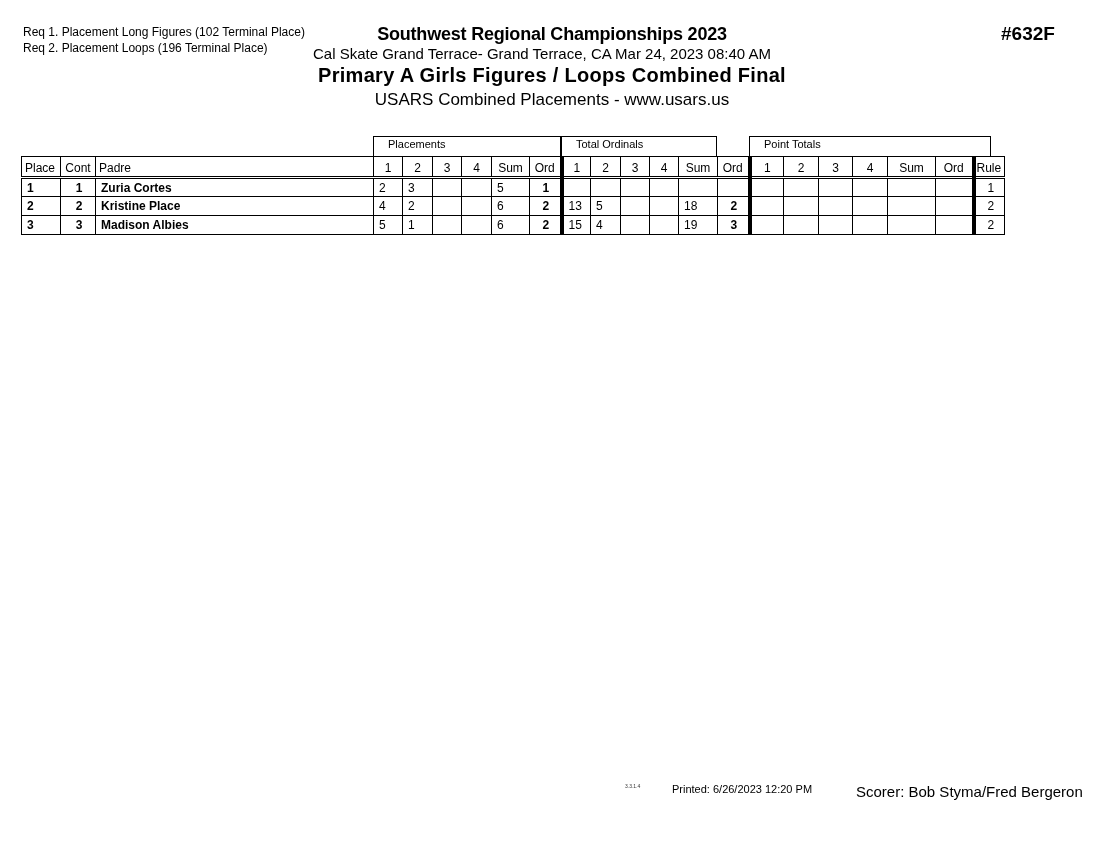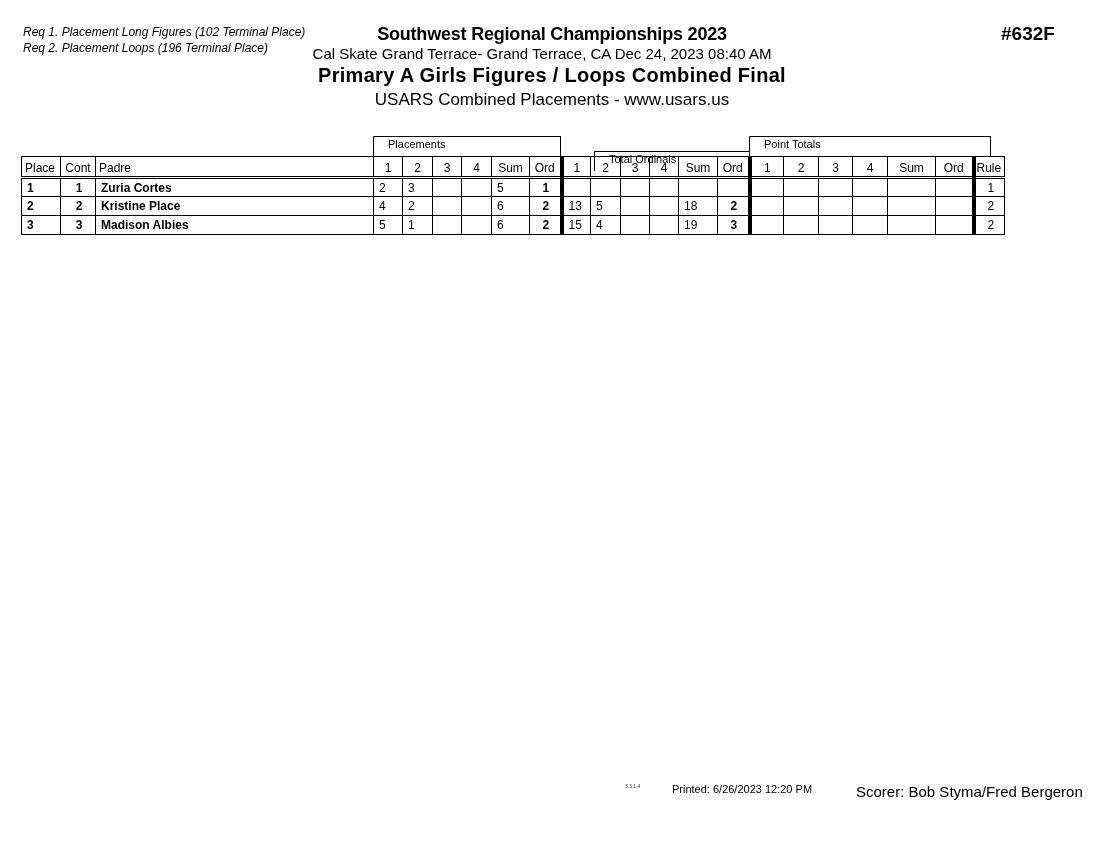--- a/index.html
+++ b/index.html
@@ -1,31 +1,31 @@
 <!DOCTYPE html>
 <html><head>
   <meta charset="utf-8">
   <style>
     html, body { margin: 0; padding: 0; background: #ffffff; }
     body { width: 1100px; height: 850px; position: relative; overflow: hidden;
            font-family: "Liberation Sans", sans-serif; color: #000; }
     .abs { position: absolute; white-space: nowrap; }
-    .req { font-size: 12px; left: 23px; font-style: italic; }
+    .req { font-size: 12px; left: 23px; }
     .req1 { top: 25px; }
     .req2 { top: 41px; }
     .event-title { top: 24px; left: 0; width: 1104px; text-align: center; font-size: 18px; font-weight: bold; letter-spacing: -0.2px; }
     .venue { top: 45px; left: 0; width: 1084px; text-align: center; font-size: 15px; }
     .division { top: 64px; left: 0; width: 1104px; text-align: center; font-size: 20px; font-weight: bold; letter-spacing: 0.3px; }
     .subtitle { top: 90px; left: 0; width: 1104px; text-align: center; font-size: 17px; }
     .event-num { top: 23px; left: 964px; font-size: 19px; font-weight: bold; margin-left: 37px; }
 
     .grp { position: absolute; top: 136px; height: 20px; border: 1px solid #000; border-bottom: none; box-sizing: border-box;
            font-size: 11px; padding: 1px 0 0 14px; }
     .grp-place { left: 373px; width: 188px; }
-    .grp-ord { left: 594px; width: 156px; margin-top: 15px; }
+    .grp-ord { left: 561px; width: 156px; }
     .grp-pts { left: 749px; width: 242px; }
 
     table.results { position: absolute; top: 156px; left: 21px; border-collapse: collapse; table-layout: fixed; font-size: 12px; }
     table.results td, table.results th { border: 1px solid #000; height: 19px; padding: 0 0 0 2px; box-sizing: border-box; overflow: hidden; }
     table.results thead th { font-weight: normal; height: 21px; text-align: center; padding: 0; border-bottom: 3px double #000; vertical-align: bottom; padding-bottom: 1px; margin-top: 40px; }
     table.results thead th.left { text-align: left; padding-left: 3px; }
     .b { font-weight: bold; }
     .c { text-align: center; }
     .num { padding-left: 5px !important; }
     .thick-l { border-left: 4px solid #000 !important; }
@@ -35,21 +35,21 @@
     .footer-tiny { top: 783px; left: 625px; font-size: 5px; color: #333; }
     .printed { top: 783px; left: 648px; font-size: 11px; padding-left: 24px; }
     .scorer { top: 783px; left: 856px; font-size: 15px; }
   </style>
 </head>
 <body>
 
 <div class="abs req req1">Req  1.  Placement Long Figures (102 Terminal Place)</div>
 <div class="abs req req2">Req  2.  Placement Loops (196 Terminal Place)</div>
 <div class="abs event-title">Southwest Regional Championships 2023</div>
-<div class="abs venue">Cal Skate Grand Terrace- Grand Terrace, CA  Dec 24, 2023  08:40 AM</div>
+<div class="abs venue">Cal Skate Grand Terrace- Grand Terrace, CA  Mar 24, 2023  08:40 AM</div>
 <div class="abs division">Primary A Girls Figures / Loops Combined Final</div>
 <div class="abs subtitle">USARS Combined Placements - www.usars.us</div>
 <div class="abs event-num">#632F</div>
 
 <div class="grp grp-place">Placements</div>
 <div class="grp grp-ord">Total Ordinals</div>
 <div class="grp grp-pts">Point Totals</div>
 
 <table class="results">
   <colgroup>

